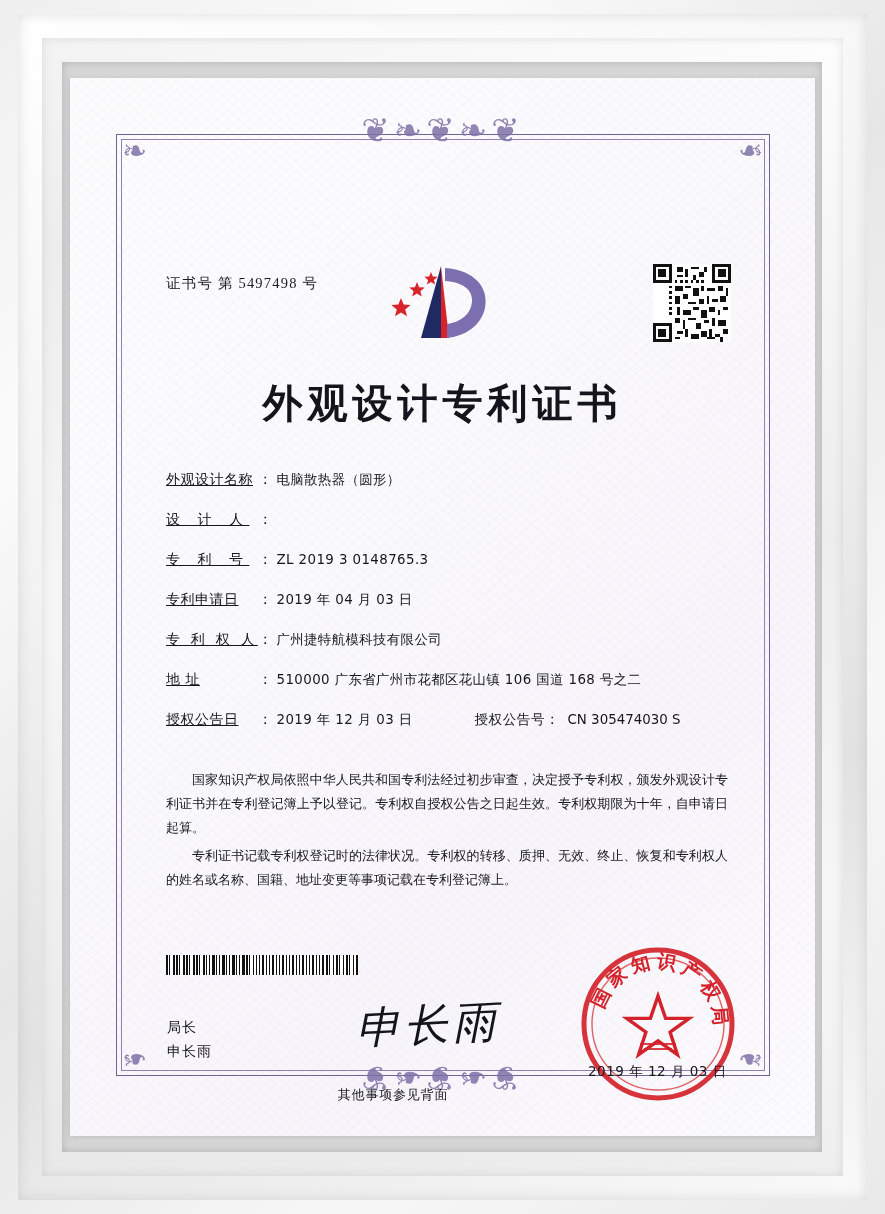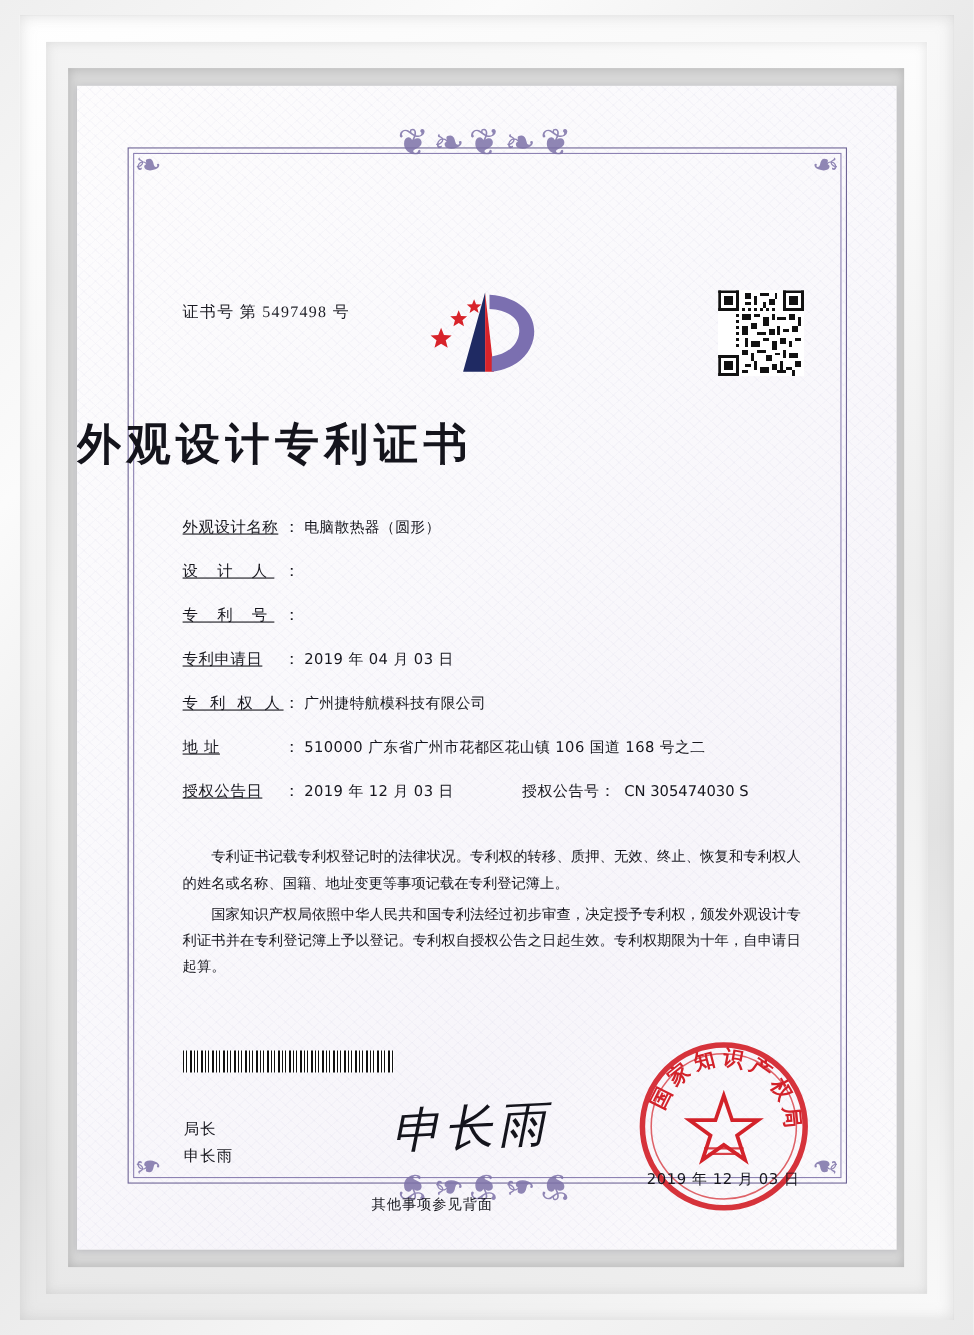--- a/index.html
+++ b/index.html
@@ -126,20 +126,21 @@
     position: absolute;
     right: 84px; top: 186px;
     width: 78px; height: 78px;
     background: #ffffff;
   }
 
   .title {
     position: absolute;
     left: 0; right: 0;
     top: 298px;
+    text-align: center;
     font-size: 40px;
     font-weight: bold;
     letter-spacing: 5px;
     color: #14141c;
     font-family: Liberation Serif, serif;
   }
 
   
   .fields {
     position: absolute;
@@ -411,20 +412,21 @@
         <span class="colon">：</span>
         <span class="value">电脑散热器（圆形）</span>
       </div>
       <div class="row">
         <span class="label sp">设 计 人</span>
         <span class="colon">：</span>
       </div>
       <div class="row">
         <span class="label sp">专 利 号</span>
         <span class="colon">：</span>
+        <span class="value">ZL 2019 3 0148765.3</span>
       </div>
       <div class="row">
         <span class="label">专利申请日</span>
         <span class="colon">：</span>
         <span class="value">2019 年 04 月 03 日</span>
       </div>
       <div class="row">
         <span class="label sp2">专 利 权 人</span>
         <span class="colon">：</span>
         <span class="value">广州捷特航模科技有限公司</span>
@@ -438,22 +440,22 @@
         <span class="label">授权公告日</span>
         <span class="colon">：</span>
         <span class="value">2019 年 12 月 03 日</span>
         <span class="second-label">授权公告号</span>
         <span class="colon">：</span>
         <span class="second-value">CN 305474030 S</span>
       </div>
     </div>
 
     <div class="paras">
+      <p>国家知识产权局依照中华人民共和国专利法经过初步审查，决定授予专利权，颁发外观设计专利证书并在专利登记簿上予以登记。专利权自授权公告之日起生效。专利权期限为十年，自申请日起算。</p>
       <p>专利证书记载专利权登记时的法律状况。专利权的转移、质押、无效、终止、恢复和专利权人的姓名或名称、国籍、地址变更等事项记载在专利登记簿上。</p>
-      <p>国家知识产权局依照中华人民共和国专利法经过初步审查，决定授予专利权，颁发外观设计专利证书并在专利登记簿上予以登记。专利权自授权公告之日起生效。专利权期限为十年，自申请日起算。</p>
     </div>
 
     <div class="barcode"></div>
 
     <div class="sig-labels">
       <div>局长</div>
       <div>申长雨</div>
     </div>
     <div class="sig-hand">申长雨</div>
 

